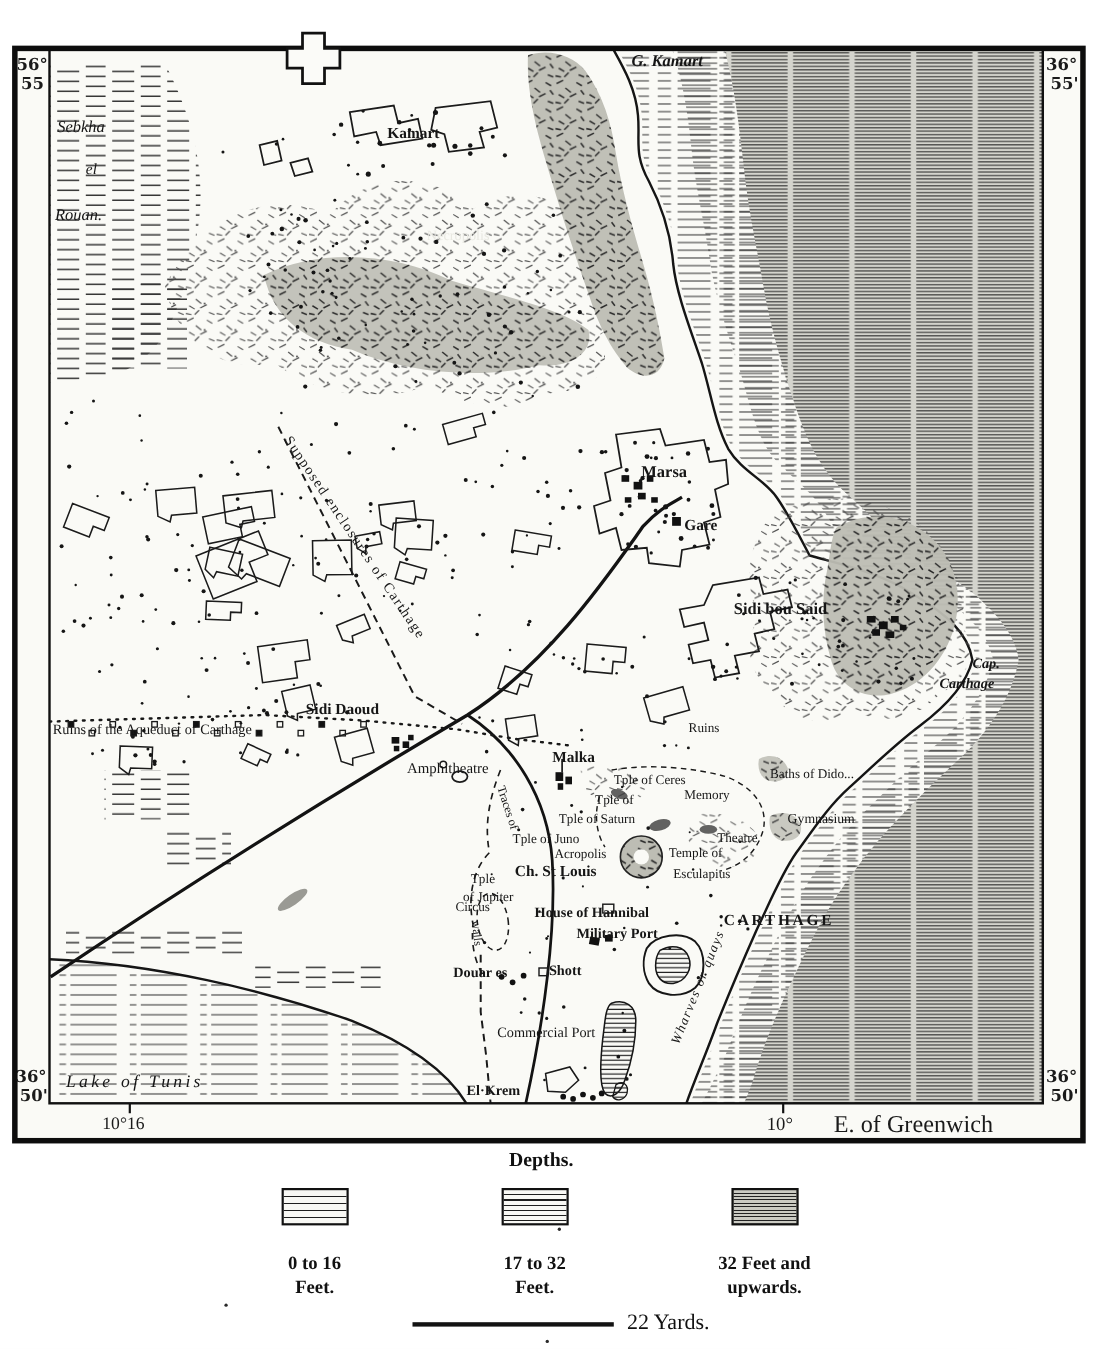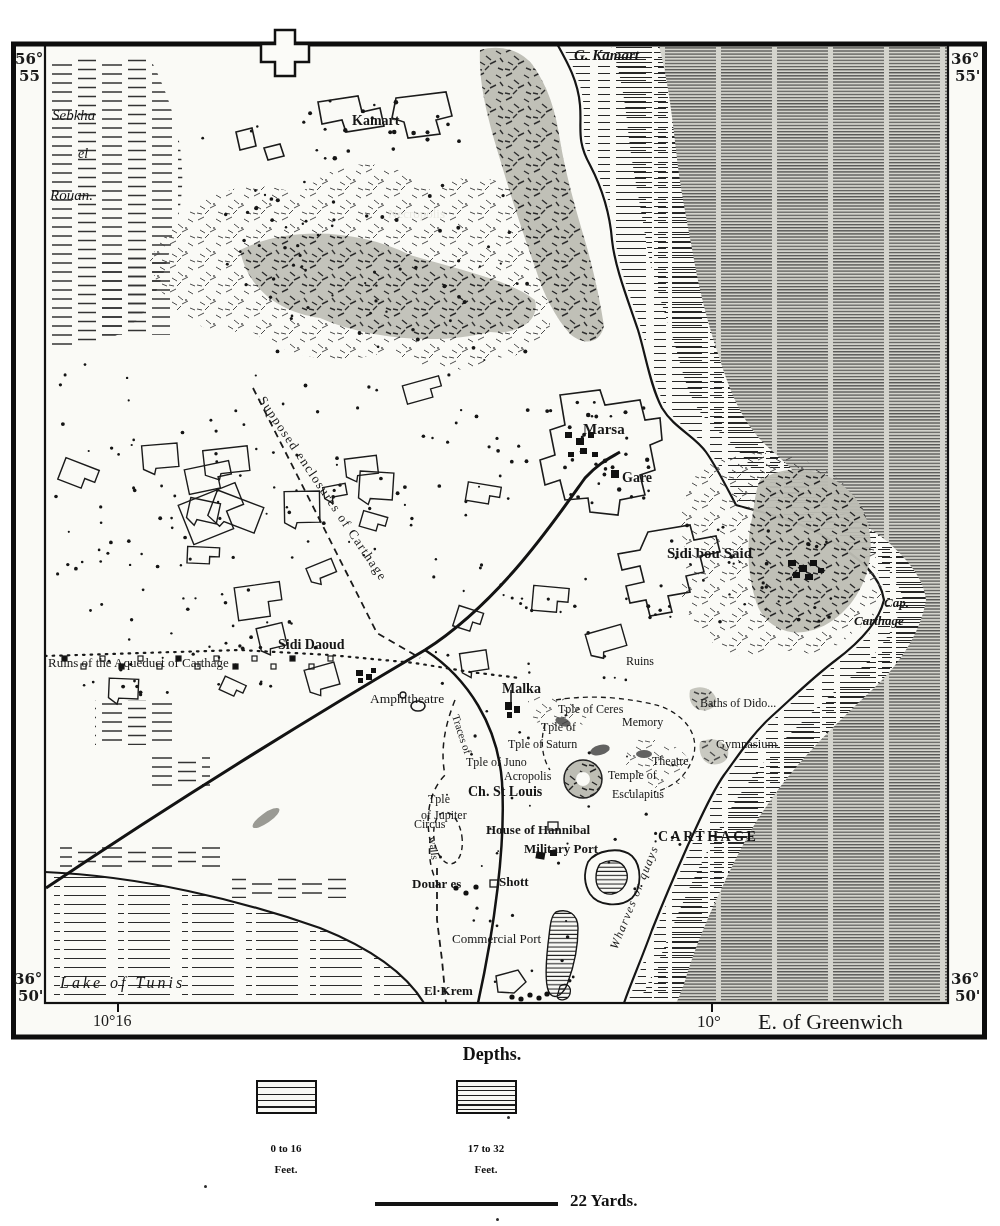--- a/index.html
+++ b/index.html
@@ -13,23 +13,23 @@
   .corner{font-family:"DejaVu Serif",serif;font-weight:bold;fill:#1a1a1a;font-size:15px;}
   .lon{font-family:"Liberation Serif",serif;fill:#1a1a1a;}
   
   .legend-title{position:absolute;left:392px;top:1044px;width:200px;text-align:center;
      font-size:18px;font-weight:bold;color:#111;}
   .legend-col{position:absolute;width:220px;text-align:center;color:#111;}
   .swatch{width:57px;height:30px;margin:0 auto;border:2px solid #111;}
   .sw1{background:repeating-linear-gradient(180deg,#f8f8f4 0px,#f8f8f4 5.2px,#1d1d1d 5.2px,#1d1d1d 6.4px);}
   .sw2{background:repeating-linear-gradient(180deg,#f8f8f4 0px,#f8f8f4 3.6px,#1d1d1d 3.6px,#1d1d1d 4.7px);}
   .sw3{background-color:#cbcbc3;background-image:repeating-linear-gradient(180deg,transparent 0px,transparent 2.1px,#222 2.1px,#222 3.1px);}
-  .legend-label{font-size:11px;font-weight:bold;line-height:21px;margin-top:24px;}
+  .legend-label{font-size:17px;font-weight:bold;line-height:21px;margin-top:24px;}
   .scalebar{position:absolute;left:375px;top:1202px;width:183px;height:4px;background:#131313;}
-  .scale-label{position:absolute;left:570px;top:1191px;font-size:17px;font-weight:bold;color:#111;}
+  .scale-label{position:absolute;left:570px;top:1191px;font-size:20px;font-weight:normal;color:#111;}
   .decor-dot{position:absolute;width:3px;height:3px;border-radius:50%;background:#2a2a2a;}
 </style>
 </head>
 <body>
 
 <div class="page">
 
 <svg id="map-svg" width="1000" height="1045" viewBox="0 0 1000 1045" style="position:absolute;left:0;top:0;">
   <defs>
     <clipPath id="clipMap">
@@ -679,20 +679,27 @@
     <div>Feet.</div>
   </div>
 </div>
 <div class="legend-col" style="left:376px;top:1080px">
   <div class="swatch sw2"></div>
   <div class="legend-label">
     <div>17 to 32</div>
     <div>Feet.</div>
   </div>
 </div>
+<div class="legend-col" style="left:585px;top:1080px">
+  <div class="swatch sw3"></div>
+  <div class="legend-label">
+    <div>32 Feet and</div>
+    <div>upwards.</div>
+  </div>
+</div>
 
 <div class="scalebar"></div>
 <div class="scale-label">22 Yards.</div>
 
 <div class="decor-dot" style="left:507px;top:1116px"></div>
 <div class="decor-dot" style="left:496px;top:1218px"></div>
 <div class="decor-dot" style="left:204px;top:1185px"></div>
 
 </div>
 

